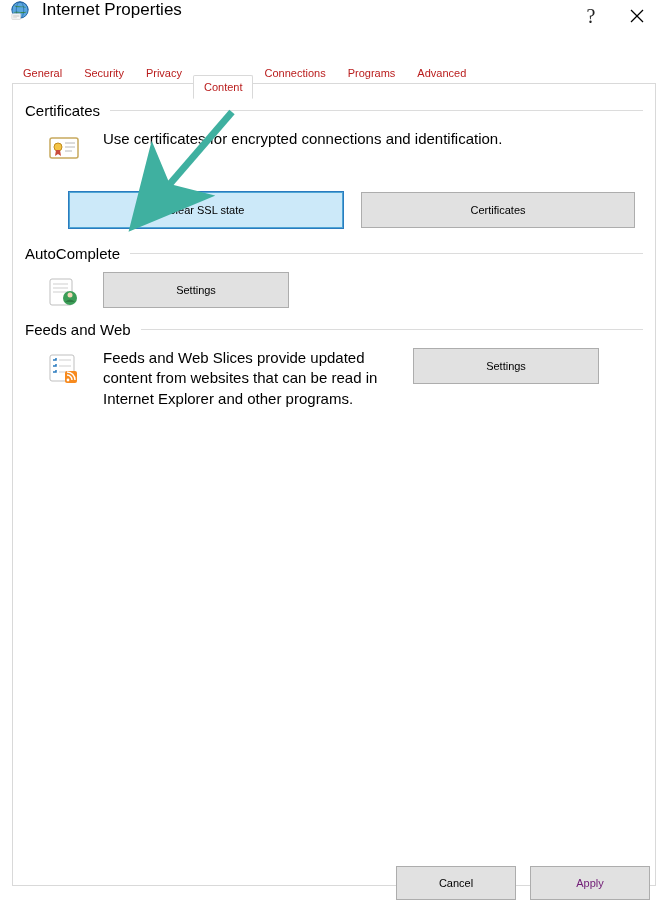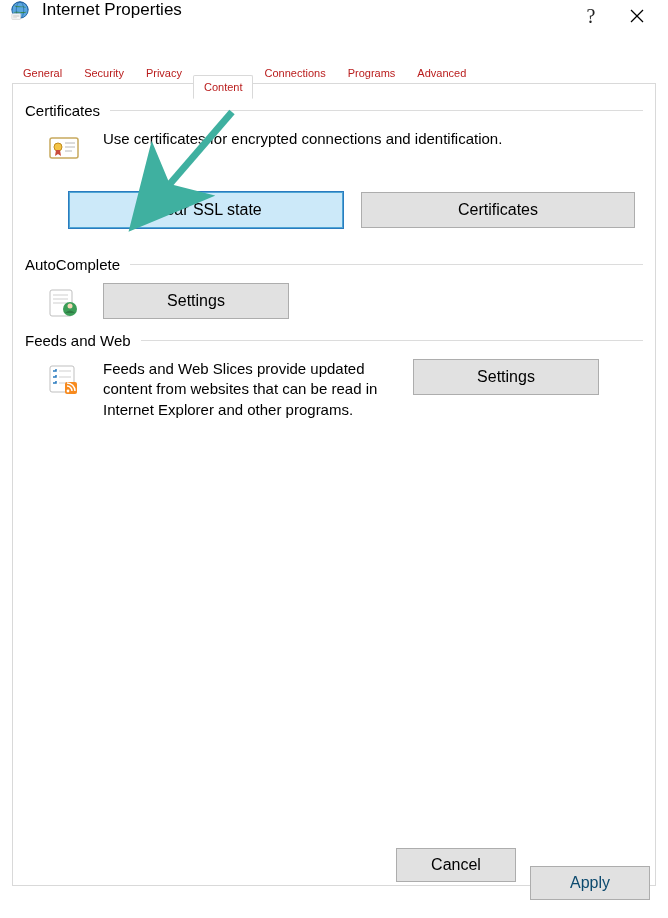--- a/index.html
+++ b/index.html
@@ -137,27 +137,27 @@
   }
   
   .btn {
     display: inline-block;
     min-width: 180px;
     height: 36px;
     line-height: 34px;
     text-align: center;
     background: #e1e1e1;
     border: 1px solid #adadad;
-    font-size: 16px;
+    font-size: 11px;
     box-sizing: border-box;
     padding: 0 10px;
     color: #000;
     cursor: default;
   }
-  .btn.disabled { color: #0c4a6e; margin-top: 18px; }
+  .btn.disabled { color: #701a75; }
   .btn.highlight {
     background: #cce9f9;
     border: 1px solid #4fa6d5;
     outline: 1px solid #2a7bbf;
   }
   
   .btn-row3 {
     display: flex;
     gap: 18px;
     margin: 24px 8px 0 44px;
@@ -241,21 +241,21 @@
           </svg>
         </span>
       </div>
       <div class="textcell">Use certificates for encrypted connections and identification.</div>
     </div>
     <div class="btn-row3">
       <div class="btn highlight">Clear SSL state</div>
       <div class="btn">Certificates</div>
     </div>
 
-    <div class="group-header" style="margin-top:28px">
+    <div class="group-header" style="margin-top:17px">
       <span class="glabel">AutoComplete</span>
       <span class="gline"></span>
     </div>
     <div class="group-body">
       <div class="iconcell">
         <span>
           <svg viewBox="0 0 32 32">
             <rect x="2" y="3" width="22" height="26" rx="2" fill="#fff" stroke="#bfbfbf"></rect>
             <line x1="5" y1="8" x2="20" y2="8" stroke="#cfcfcf"></line>
             <line x1="5" y1="12" x2="20" y2="12" stroke="#cfcfcf"></line>

